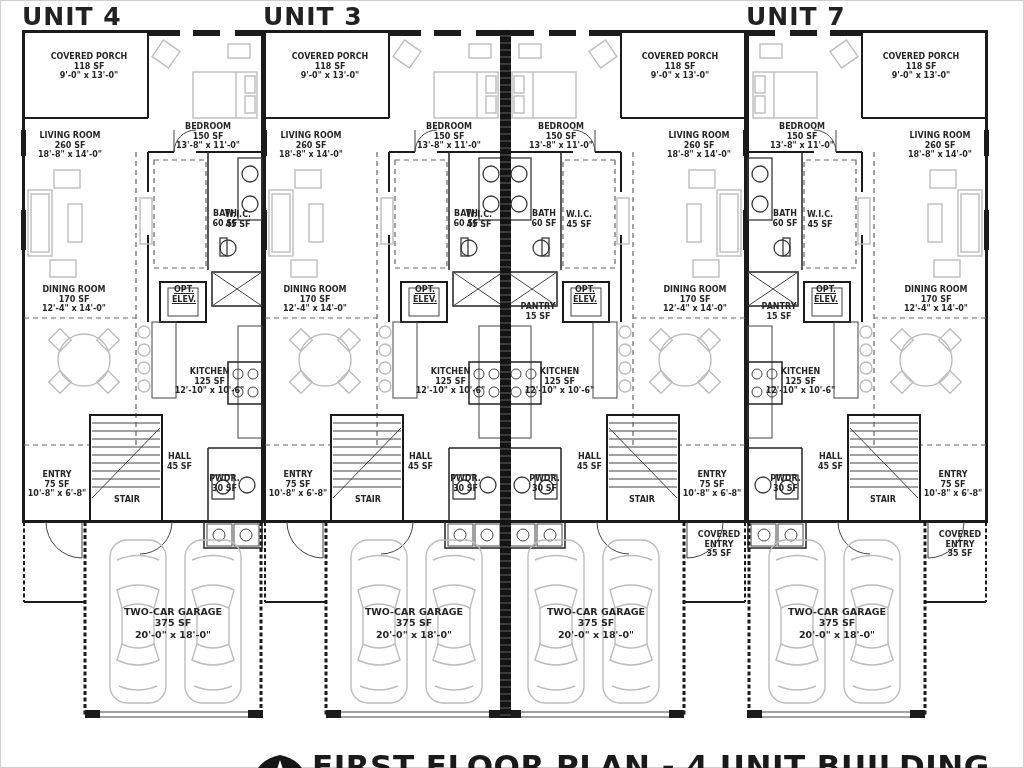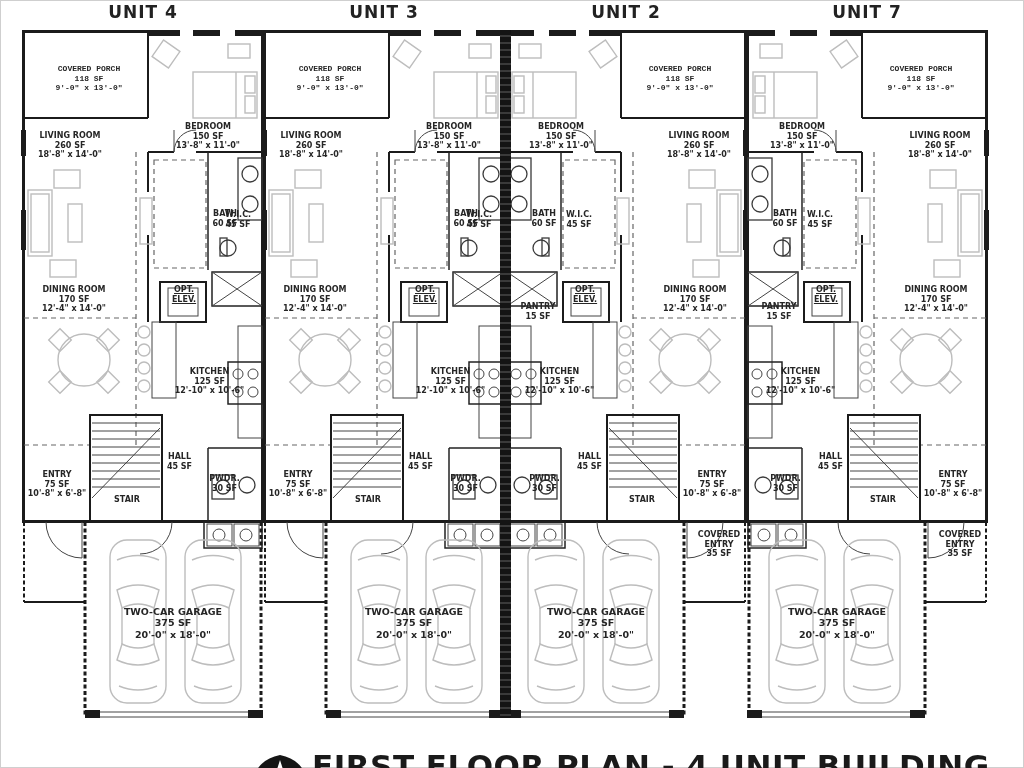--- a/index.html
+++ b/index.html
@@ -5,30 +5,30 @@
   html,body{margin:0;padding:0;background:#e8e8e8;}
   .page{
     position:relative;width:1024px;height:768px;overflow:hidden;background:#ffffff;
     box-shadow:inset 0 0 0 1px #cfcfcf;
     font-family:"DejaVu Sans","Liberation Sans",sans-serif;
   }
   .plan{position:absolute;left:22px;top:30px;width:966px;height:690px;}
   .unit{position:absolute;top:0;width:242px;height:690px;}
   .u0{left:0px}.u1{left:241px}.u2{left:483px}.u3{left:724px}
   .unit-title{
-    position:absolute;top:-28px;left:0;width:100%;text-align:center;
-    font-size:17px;font-weight:700;color:#222;letter-spacing:1px;white-space:nowrap;
+    position:absolute;top:-28px;left:0;width:100%;
+    font-size:25px;font-weight:700;color:#222;letter-spacing:1px;white-space:nowrap;
   }
   svg.structure{position:absolute;left:0;top:0;z-index:1;overflow:visible;}
   .m svg.structure{transform:scaleX(-1);}
   
   .lbl{position:absolute;z-index:2;text-align:center;font-size:8px;line-height:1.2;
        font-weight:700;color:#262626;letter-spacing:0;}
   .lbl span{display:block;}
-  .lbl-porch  {left:14px;top:34px;width:106px;font-family:Liberation Mono, monospace;}
+  .lbl-porch  {left:14px;top:22px;width:106px;}
   .lbl-bedroom{left:136px;top:92px;width:100px;}
   .lbl-living {left:6px;top:101px;width:84px;}
   .lbl-wic    {left:150px;top:180px;width:36px;margin-left:48px;}
   .lbl-bath   {left:186px;top:179px;width:34px;}
   .lbl-optelev{left:142px;top:255px;width:40px;text-decoration:underline;}
   .lbl-dining {left:8px;top:255px;width:88px;}
   .lbl-kitchen{left:145px;top:337px;width:85px;}
   .lbl-hall   {left:135px;top:422px;width:45px;}
   .lbl-pwdr   {left:180px;top:424px;width:45px;margin-top:20px;}
   .lbl-entry  {left:4px;top:440px;width:62px;}
@@ -330,21 +330,20 @@
     </div>
     <div class="lbl lbl-garage">
       <span>TWO-CAR GARAGE</span>
       <span>375 SF</span>
       <span>20'-0" x 18'-0"</span>
     </div>
 
   </div>
 
   <div class="unit u2 m">
-    <div class="unit-title">UNIT 2</div>
     <svg class="structure" width="242" height="690">
       <use href="#unit-structure"></use>
     </svg>
     <div class="lbl lbl-porch">
       <span>COVERED PORCH</span>
       <span>118 SF</span>
       <span>9'-0" x 13'-0"</span>
     </div>
     <div class="lbl lbl-bedroom">
       <span>BEDROOM</span>

